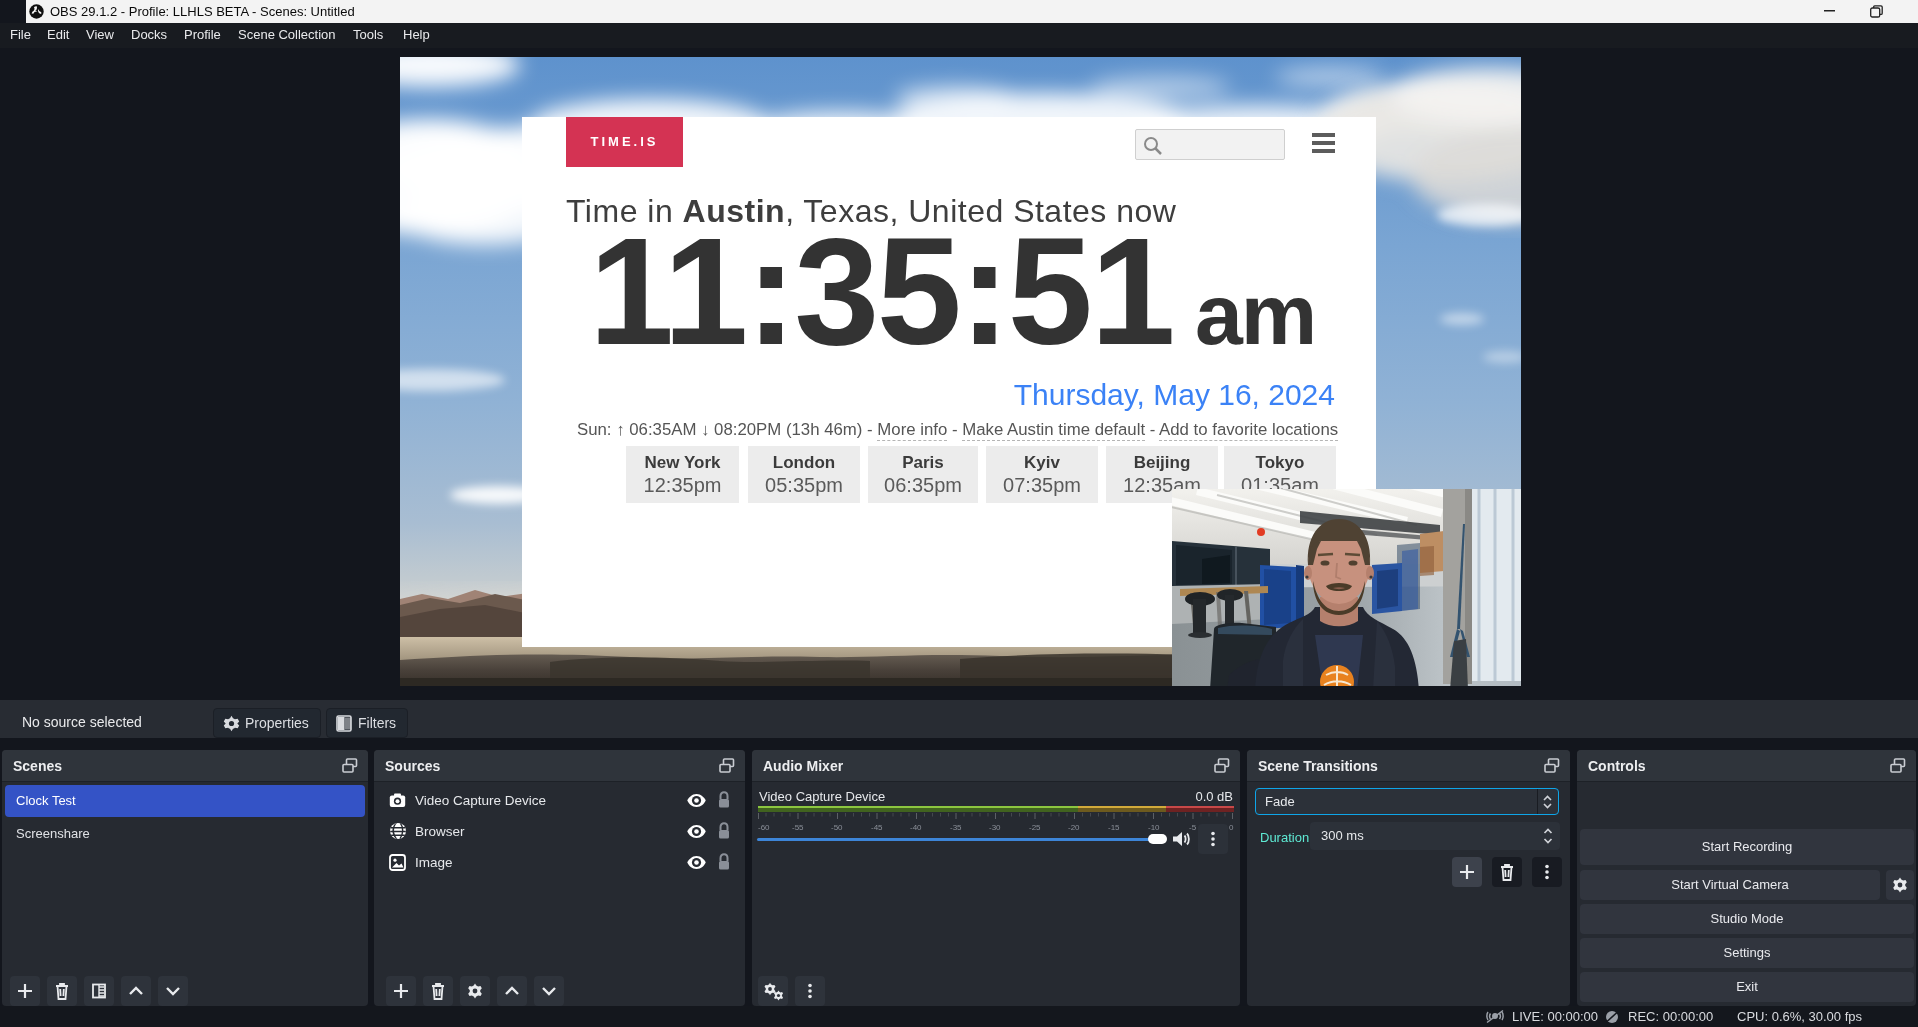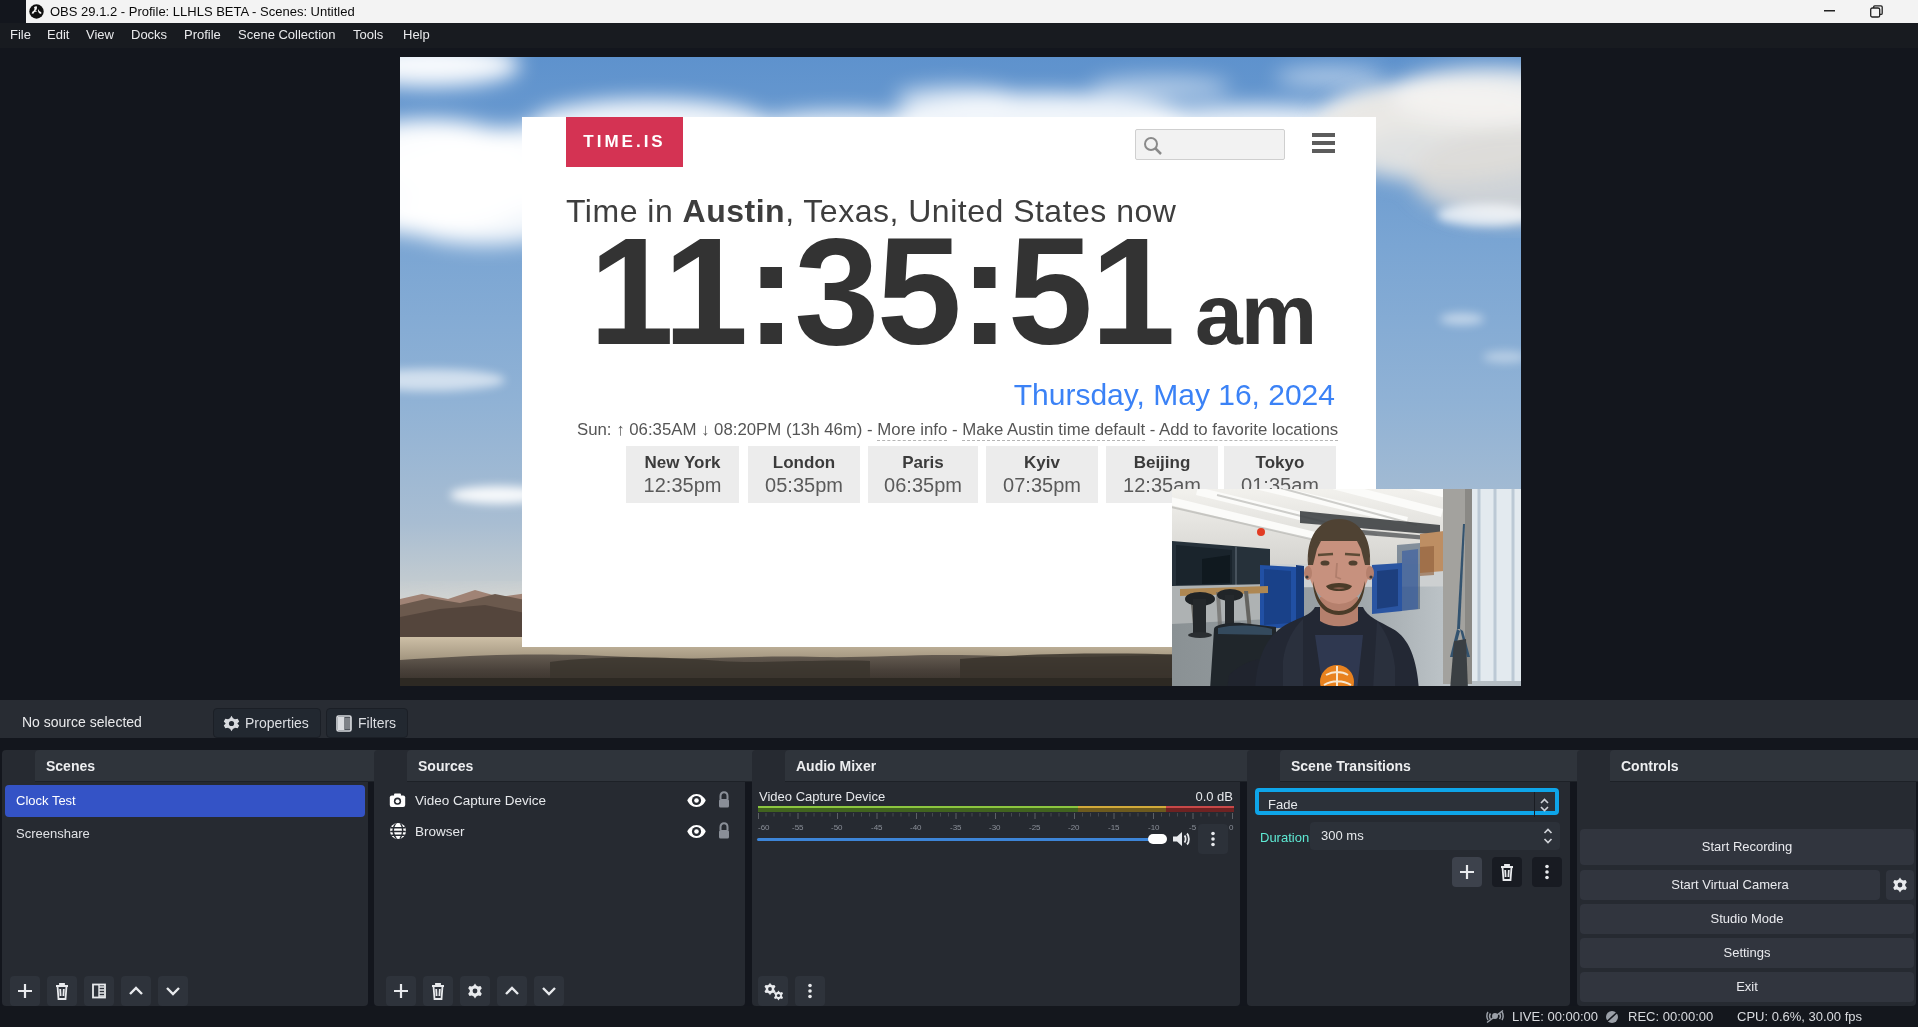--- a/index.html
+++ b/index.html
@@ -10,21 +10,21 @@
   #titlebar .ttxt { position:absolute; left:24px; top:4px; font-size:13px; color:#0a0a0a; }
   
   #menubar { position:absolute; left:0; top:23px; width:1918px; height:25px; background:#181b20; color:#e9eaec; font-size:13px; }
   #menubar span { position:absolute; top:4px; }
   
   #main { position:absolute; left:0; top:48px; width:1918px; height:652px; background:#13161d; }
   #preview { position:absolute; left:400px; top:9px; width:1121px; height:629px; overflow:hidden; }
   
   #panel { position:absolute; left:122px; top:60px; width:854px; height:530px; background:#ffffff; }
   #logo { position:absolute; left:44px; top:0px; width:117px; height:50px; background:#d43353; color:#fff;
-     font-size:17px; font-weight:bold; letter-spacing:3px; text-align:center; line-height:50px; }
+     font-size:13px; font-weight:bold; letter-spacing:3px; text-align:center; line-height:50px; }
   #searchbox { position:absolute; left:613px; top:12px; width:150px; height:31px; background:#f2f2f2; border:1px solid #cfcfcf; border-radius:2px; }
   #burger { position:absolute; left:790px; top:16px; width:23px; height:21px; }
   #burger div { height:4px; background:#5c5c5c; margin-bottom:4px; }
   #headline { position:absolute; left:44px; top:76px; font-size:32px; color:#3e3e3e; letter-spacing:0.5px; }
   #bigtime { position:absolute; left:67px; top:86px; width:820px; font-weight:bold; color:#333;
      font-size:153px; letter-spacing:-2.5px; }
   #ampm { font-size:86px; letter-spacing:-2px; margin-left:22px; }
   #dateline { position:absolute; right:41px; top:261px; font-size:30px; color:#3b82f6; }
   #sunline { position:absolute; left:55px; top:303px; font-size:16.8px; color:#555; }
   .cities { position:absolute; top:329px; height:57px; }
@@ -33,21 +33,21 @@
   .cityname { font-weight:bold; font-size:17px; margin-top:7px; }
   .citytime { font-size:20px; color:#5a5a5a; margin-top:1px; }
   
   #srctoolbar { position:absolute; left:0; top:700px; width:1918px; height:38px; background:#282c33; }
   #srctoolbar .lbl { position:absolute; left:22px; top:14px; font-size:14px; color:#e9eaec; }
   .tbtn { position:absolute; top:8px; height:30px; background:#222830; border:1px solid #1b1f26; border-radius:4px;
      color:#dcdee2; font-size:14px; line-height:28px; }
   
   .dock { position:absolute; top:750px; height:256px; background:#262a31; border-radius:4px; }
   .dockhead { position:absolute; left:0; top:0; width:100%; height:32px; background:#2f343b; border-bottom:1px solid #1d2127;
-     border-radius:4px 4px 0 0;margin-left:33px; }
+     border-radius:4px 4px 0 0; }
   .dockhead .dt { position:absolute; left:11px; top:8px; font-weight:bold; font-size:14px; color:#edeef0; }
   .popout { position:absolute; right:10px; top:8px; width:16px; height:15px; }
   .ibtn { position:absolute; width:30px; height:30px; background:#2e333b; border-radius:4px; }
   .statustext { font-size:13px; color:#d8dade; }
   .cbtn { position:absolute; left:3px; width:334px; background:#31353e; border-radius:4px;
      color:#e9eaee; font-size:13px; text-align:center; }
 </style>
 </head>
 <body>
 <div id="titlebar">
@@ -381,20 +381,37 @@
     <svg style="position:absolute;left:313px;top:7px" width="19" height="15" viewBox="0 0 19 15">
         <path d="M9.5,1 C14,1 17.5,4.5 18.6,7.5 C17.5,10.5 14,14 9.5,14 C5,14 1.5,10.5 0.4,7.5 C1.5,4.5 5,1 9.5,1 Z" fill="#fff"></path>
         <circle cx="9.5" cy="7.5" r="4.6" fill="#262a31"></circle>
         <circle cx="9.5" cy="7.5" r="2.3" fill="#fff"></circle>
       </svg>
     <svg style="position:absolute;left:343px;top:5px" width="14" height="18" viewBox="0 0 14 18">
         <path d="M3.5,8 L3.5,5 C3.5,2.8 5,1.2 7,1.2 C9,1.2 10.5,2.8 10.5,5 L10.5,8" fill="none" stroke="#8a8f98" stroke-width="2"></path>
         <rect x="2" y="8" width="10" height="8.5" rx="1.5" fill="#8a8f98"></rect>
       </svg>
   </div>
+  <div style="position:absolute;left:0;top:98px;width:100%;height:30px">
+    <svg style="position:absolute;left:15px;top:6px" width="17" height="17" viewBox="0 0 17 17">
+        <rect x="1" y="1" width="15" height="15" rx="2.5" fill="none" stroke="#fff" stroke-width="1.8"></rect>
+        <circle cx="6" cy="6.2" r="1.6" fill="#fff"></circle>
+        <path d="M3,13.5 L7.5,9 L10,11.5 L12.5,9.5 L14.5,13.5 Z" fill="#fff"></path>
+      </svg>
+    <span style="position:absolute;left:41px;top:7px;font-size:13.5px;color:#e6e8eb">Image</span>
+    <svg style="position:absolute;left:313px;top:7px" width="19" height="15" viewBox="0 0 19 15">
+        <path d="M9.5,1 C14,1 17.5,4.5 18.6,7.5 C17.5,10.5 14,14 9.5,14 C5,14 1.5,10.5 0.4,7.5 C1.5,4.5 5,1 9.5,1 Z" fill="#fff"></path>
+        <circle cx="9.5" cy="7.5" r="4.6" fill="#262a31"></circle>
+        <circle cx="9.5" cy="7.5" r="2.3" fill="#fff"></circle>
+      </svg>
+    <svg style="position:absolute;left:343px;top:5px" width="14" height="18" viewBox="0 0 14 18">
+        <path d="M3.5,8 L3.5,5 C3.5,2.8 5,1.2 7,1.2 C9,1.2 10.5,2.8 10.5,5 L10.5,8" fill="none" stroke="#8a8f98" stroke-width="2"></path>
+        <rect x="2" y="8" width="10" height="8.5" rx="1.5" fill="#8a8f98"></rect>
+      </svg>
+  </div>
   <div class="ibtn" style="left:12px;top:226px">
     <svg width="30" height="30" viewBox="0 0 30 30">
         <path d="M15,8 L15,22 M8,15 L22,15" stroke="#e8eaed" stroke-width="2.2"></path>
       </svg></div>
   <div class="ibtn" style="left:49px;top:226px">
     <svg width="30" height="30" viewBox="0 0 30 30">
         <path d="M9,10 L21,10 M13,10 L13,8 L17,8 L17,10 M10.5,10 L11.5,23 L18.5,23 L19.5,10 M13.2,13 L13.6,20 M16.8,13 L16.4,20" stroke="#e8eaed" stroke-width="1.8" fill="none"></path>
       </svg></div>
   <div class="ibtn" style="left:86px;top:226px">
     <svg width="30" height="30" viewBox="0 0 30 30">
@@ -534,21 +551,21 @@
       </svg></div>
 </div>
 <div class="dock" id="dock-trans" style="left:1247px;width:323px">
   <div class="dockhead">
       <span class="dt">Scene Transitions</span>
     <svg class="popout" viewBox="0 0 16 15">
         <rect x="4.5" y="1" width="10" height="7.5" rx="1" fill="none" stroke="#c9ccd2" stroke-width="1.6"></rect>
         <rect x="1" y="6.5" width="10" height="7.5" rx="1" fill="#2f343b" stroke="#c9ccd2" stroke-width="1.6"></rect>
       </svg>
   </div>
-  <div style="position:absolute;left:8px;top:38px;width:304px;height:27px;background:#2c3139;border:4px solid #0ea5e9;border-radius:4px">
+  <div style="position:absolute;left:8px;top:38px;width:304px;height:27px;background:#2c3139;border:1px solid #0ea5e9;border-radius:4px">
     <span style="position:absolute;left:9px;top:5px;font-size:13px;color:#e6e8eb">Fade</span>
     <div style="position:absolute;right:20px;top:0;width:1px;height:25px;background:#191c22"></div>
     <svg style="position:absolute;right:4px;top:5px" width="13" height="16" viewBox="0 0 13 16">
         <path d="M3,6 L6.5,2.5 L10,6 M3,10 L6.5,13.5 L10,10" stroke="#cfd2d8" stroke-width="1.6" fill="none"></path>
       </svg>
   </div>
   <span style="position:absolute;left:13px;top:80px;font-size:13px;color:#5eead4">Duration</span>
   <div style="position:absolute;left:63px;top:72px;width:250px;height:28px;background:#2c3139;border-radius:4px">
     <span style="position:absolute;left:11px;top:6px;font-size:13px;color:#e6e8eb">300 ms</span>
     <svg style="position:absolute;right:5px;top:4px" width="14" height="20" viewBox="0 0 14 20">

